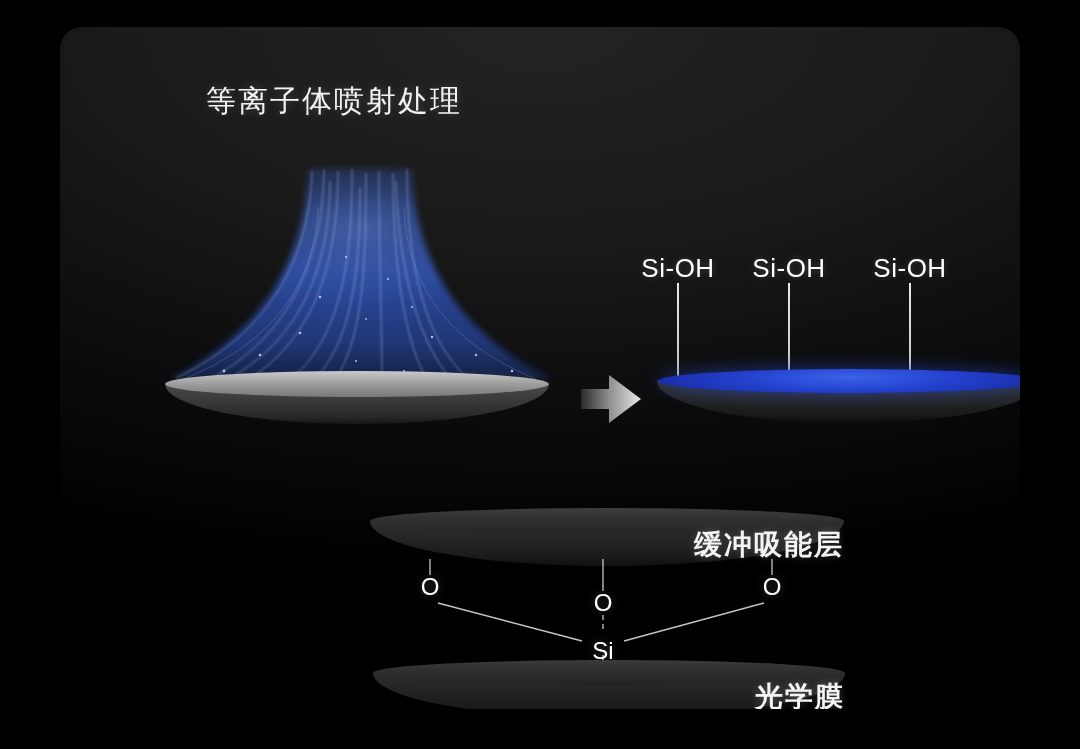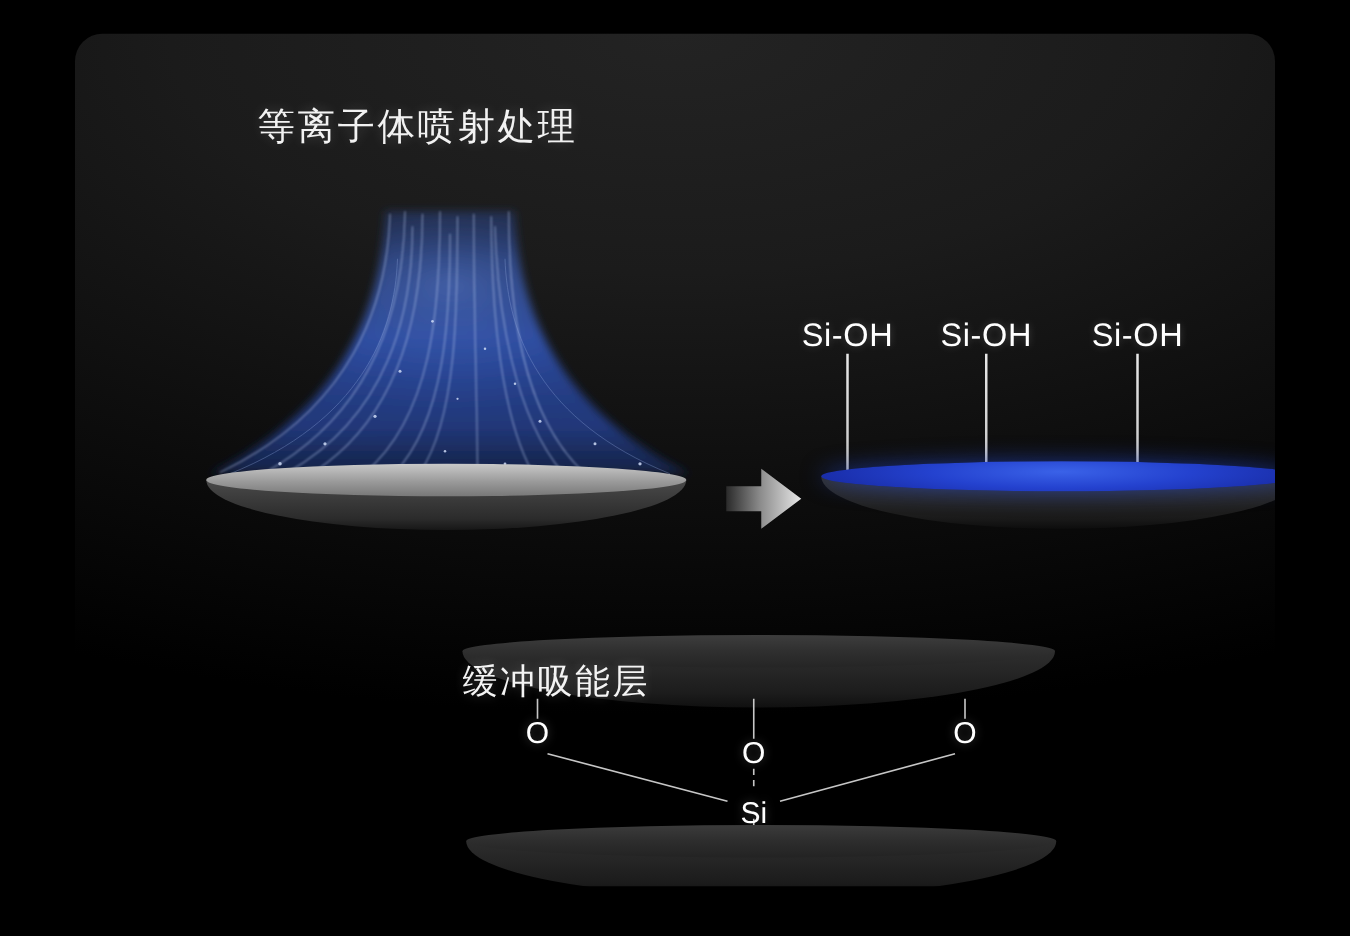--- a/index.html
+++ b/index.html
@@ -67,25 +67,26 @@
   }
   .disc .top {
     position: absolute;
     left: 0; top: 0;
     width: 100%;
     border-radius: 50%;
   }
   .disc .caption {
     position: absolute;
     width: 100%;
-    text-align: left;
+    text-align: right;
     color: #f4f4f4;
     font-size: 28px;
     letter-spacing: 2px;
     text-shadow: 0 0 9px rgba(255,255,255,0.22);
+    font-weight: bold;
   }
 
   
   #disc-left { left: 105px; top: 344px; width: 384px; height: 58px; }
   #disc-left .top {
     height: 26px;
     background: linear-gradient(180deg, #c9c9c9 0%, #9a9a9a 55%, #787878 100%);
   }
   #disc-left .side {
     top: 13px; height: 40px;
@@ -309,16 +310,17 @@
       </svg>
       <div class="atom" style="left:70px;  top:32px;">O</div>
       <div class="atom" style="left:243px; top:48px;">O</div>
       <div class="atom" style="left:412px; top:32px;">O</div>
       <div class="atom" style="left:243px; top:96px;">Si</div>
     </div>
 
     <div class="disc" id="disc-film">
       <div class="side"></div>
       <div class="top"></div>
+      <div class="caption">光学膜</div>
     </div>
 
   </div>
 </div>
 
 </body></html>

